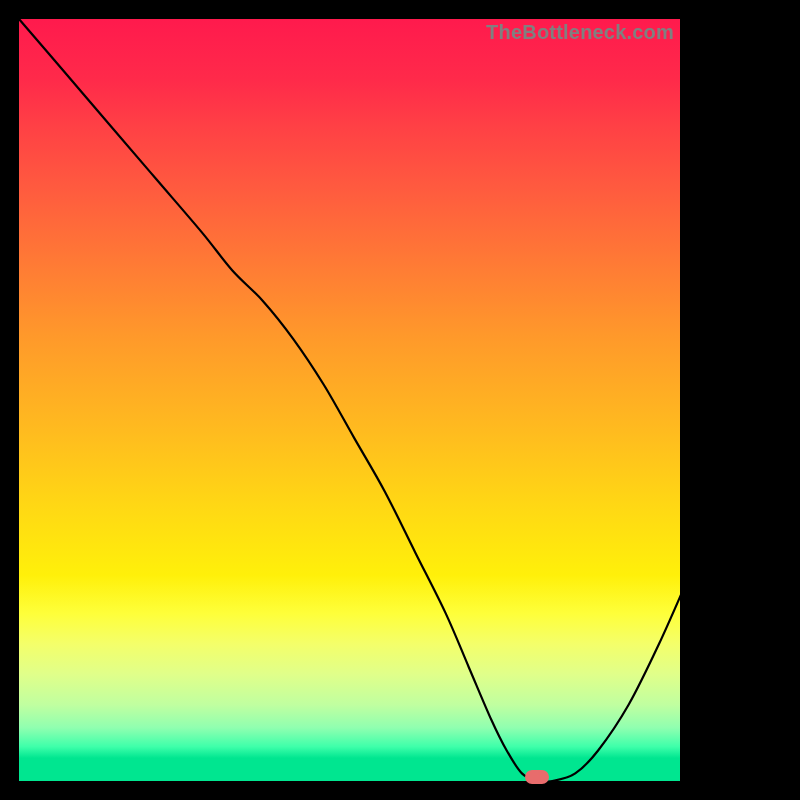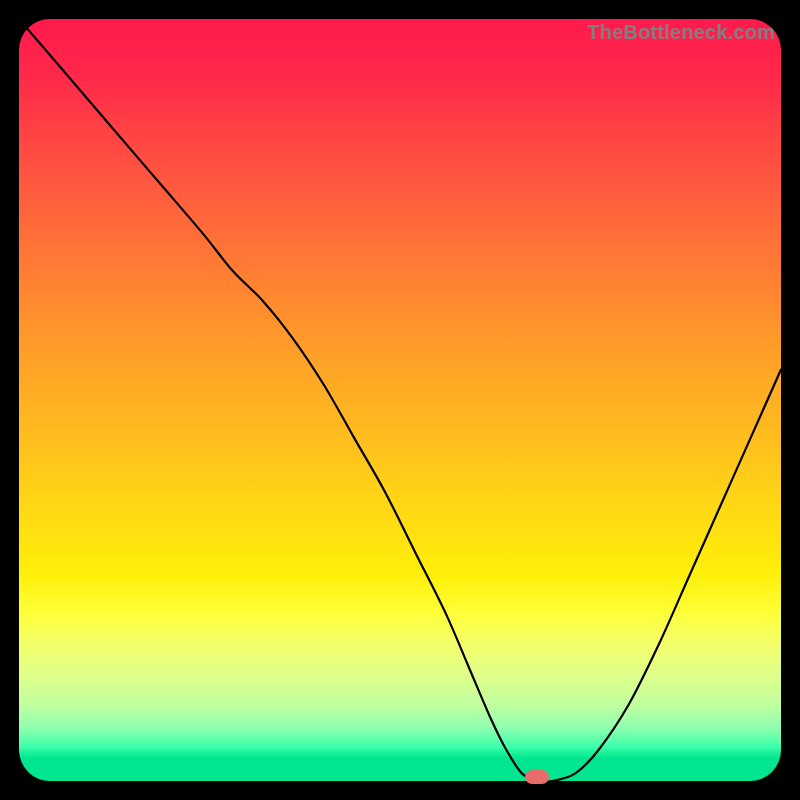--- a/index.html
+++ b/index.html
@@ -13,42 +13,41 @@
   .frame {
     position: relative;
     width: 800px;
     height: 800px;
     background: #000;
   }
   .plot-area {
     position: absolute;
     left: 19px;
     top: 19px;
-    width: 762px;
+    width: 661px;
     height: 762px;
     background: linear-gradient(to bottom,
       #ff1a4d 0%,
       #ff2a4a 8%,
       #ff4045 14%,
       #ff5a3f 22%,
       #ff7a35 32%,
       #ff9a2a 42%,
       #ffbb1f 54%,
       #ffd814 64%,
       #fff00a 73%,
       #feff3a 78%,
       #f4ff6a 82%,
       #e0ff8a 86%,
       #c0ffa0 90%,
       #90ffb0 93%,
       #3effaa 95.5%,
       #00e690 97%,
       #00e690 100%
     );
-    border-radius: 31px;
   }
   .watermark {
     position: absolute;
     top: 2px;
     right: 6px;
     font-family: Arial, Helvetica, sans-serif;
     font-size: 20px;
     font-weight: 600;
     color: #808080;
     letter-spacing: 0.2px;

